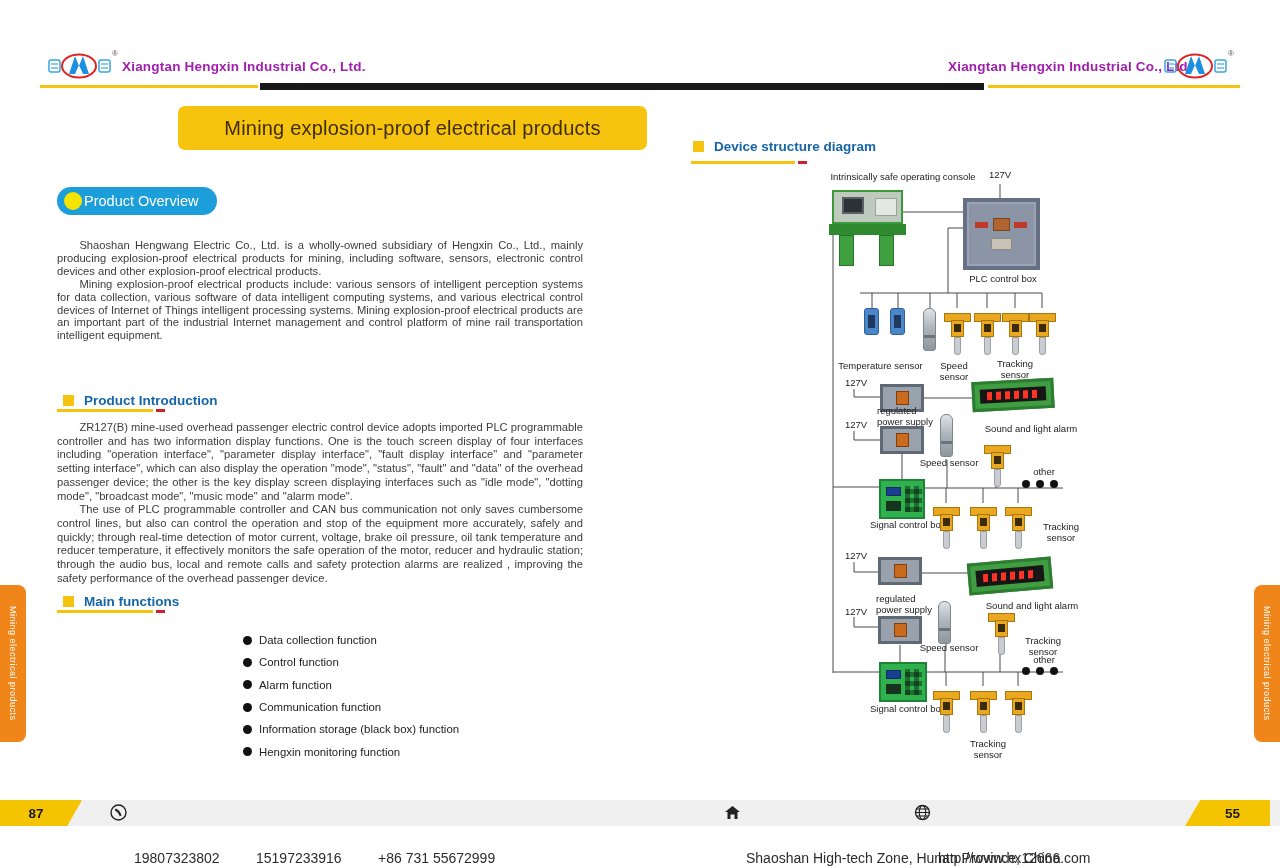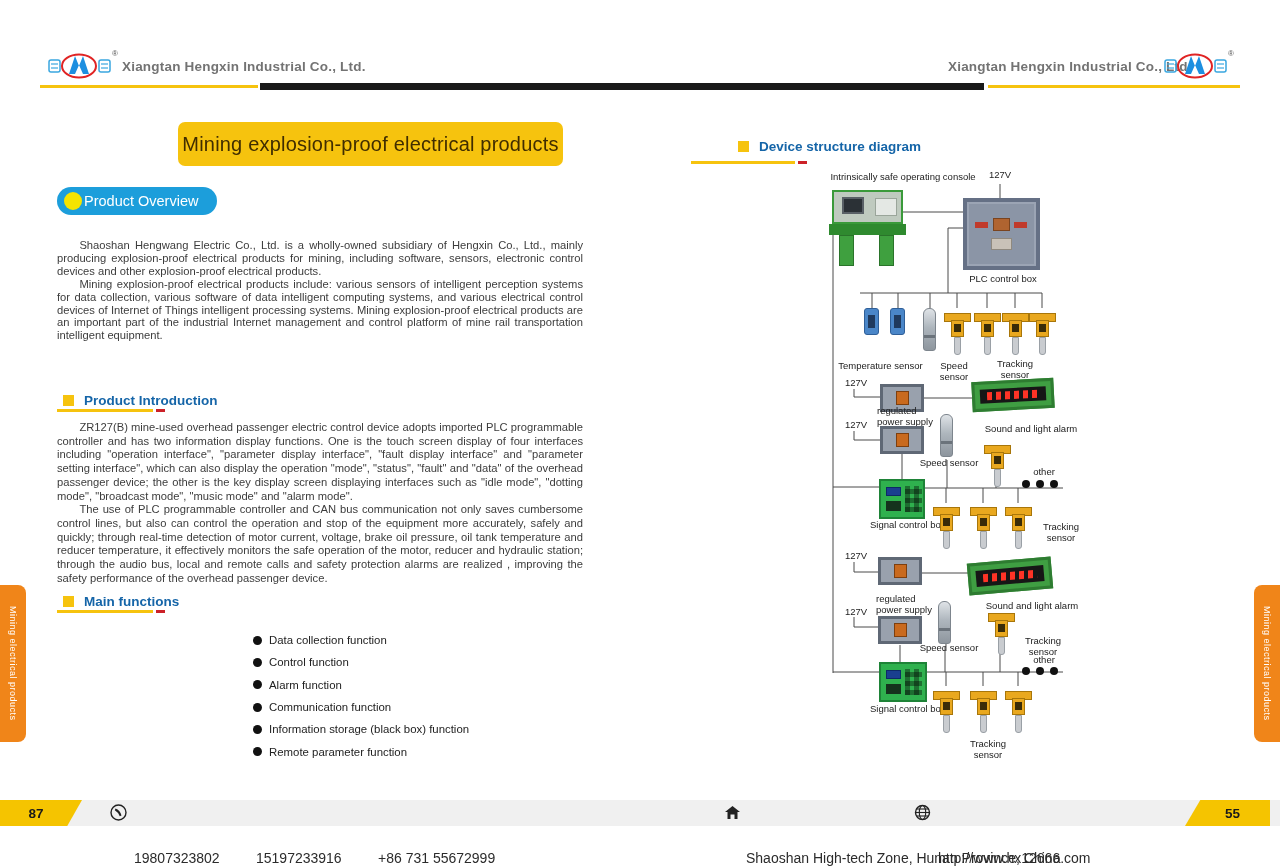--- a/index.html
+++ b/index.html
@@ -3,31 +3,31 @@
 <meta charset="utf-8">
 <style>
   * { margin:0; padding:0; box-sizing:border-box; }
   html,body { background:#e8e8e8; }
   .page {
     position:relative; width:1280px; height:868px; background:#ffffff;
     font-family:"Liberation Sans", sans-serif; overflow:hidden; margin:0 auto;
     color:#3a3a3a;
   }
   
-  .hdr-company { position:absolute; top:59px; font-size:13.5px; color:#737373; font-weight:bold; letter-spacing:.2px; }
+  .hdr-company { position:absolute; top:59px; font-size:13.5px; color:#a21caf; font-weight:bold; letter-spacing:.2px; }
   .hdr-left-text { left:122px; }
   .hdr-right-text { left:948px; }
   .logo { position:absolute; top:48px; width:72px; height:34px; }
   .logo-left { left:48px; }
   .logo-right { left:1164px; }
   .rule-yellow { position:absolute; top:85px; height:3px; background:#f6c30e; }
   .rule-black  { position:absolute; top:83px; height:7px; background:#191919; }
   
   .banner {
-    position:absolute; left:178px; top:122px; width:385px; height:44px;
+    position:absolute; left:178px; top:106px; width:469px; height:44px;
     background:#f6c30e; border-radius:7px; display:flex; align-items:center; justify-content:center;
     font-size:20px; color:#402d00; letter-spacing:.2px;
   }
   .pill {
     position:absolute; left:57px; top:187px; width:160px; height:28px;
     background:#1c9edb; border-radius:14px; display:flex; align-items:center;
     color:#fff; font-size:14.5px; padding-left:7px;
   }
   .pill-dot { width:18px; height:18px; border-radius:50%; background:#f5e400; margin-right:2px; flex:0 0 auto; }
   
@@ -35,21 +35,21 @@
   .copy p { text-indent:2em; }
   .overview-copy { top:239px; line-height:12.9px; }
   .intro-copy { top:421px; line-height:13.7px; }
   .red-title { position:absolute; left:56px; top:357px; font-size:16.5px; font-weight:bold; color:#cc2128; letter-spacing:.1px; }
   .sec-head { position:absolute; display:flex; align-items:center; gap:10px; }
   .sec-sq { width:11px; height:11px; background:#f6c30e; flex:0 0 auto; }
   .sec-txt { font-size:13.5px; font-weight:bold; color:#1565a8; }
   .sec-underline { position:absolute; height:3px; background:#f6c30e; }
   .sec-underline .red-tip { position:absolute; right:-12px; top:0; width:9px; height:3px; background:#cc2128; }
   
-  .fn-list { position:absolute; left:253px; top:629px; }
+  .fn-list { position:absolute; left:243px; top:629px; }
   .fn-item { display:flex; align-items:center; height:22.3px; font-size:11.4px; color:#222; }
   .fn-bullet { width:9px; height:9px; border-radius:50%; background:#111; margin-right:7px; flex:0 0 auto; }
   
   .side-tab {
     position:absolute; top:585px; width:26px; height:157px; background:#f08519;
     display:flex; align-items:center; justify-content:center;
     color:#fff; font-size:9px;
   }
   .side-tab span { writing-mode:vertical-rl; white-space:nowrap; letter-spacing:.5px; }
   .tab-left { left:0; border-radius:0 8px 8px 0; }
@@ -190,25 +190,25 @@
     <div class="fn-item">
         <span class="fn-bullet"></span>
         <span>Communication function</span>
       </div>
     <div class="fn-item">
         <span class="fn-bullet"></span>
         <span>Information storage (black box) function</span>
       </div>
     <div class="fn-item">
         <span class="fn-bullet"></span>
-        <span>Remote parameter function</span>
-      </div>
-  </div>
-
-  <div class="sec-head" style="left:693px; top:139px;margin-left:45px;">
+        <span>Hengxin monitoring function</span>
+      </div>
+  </div>
+
+  <div class="sec-head" style="left:693px; top:139px;">
     <span class="sec-sq"></span>
     <span class="sec-txt">Device structure diagram</span>
   </div>
   <div class="sec-underline" style="left:691px; top:161px; width:104px;">
       <span class="red-tip"></span>
     </div>
 
   <div class="diagram">
     <svg class="wires" width="580" height="615" viewBox="0 0 580 615">
       <g stroke="#4a4a4a" stroke-width="1" fill="none">

